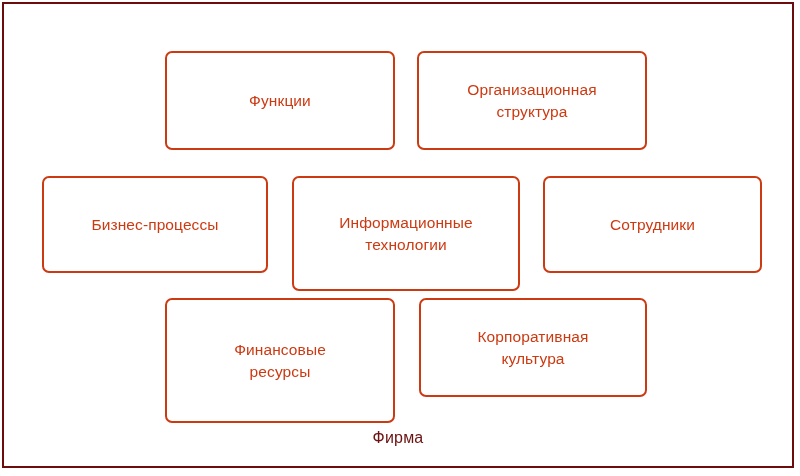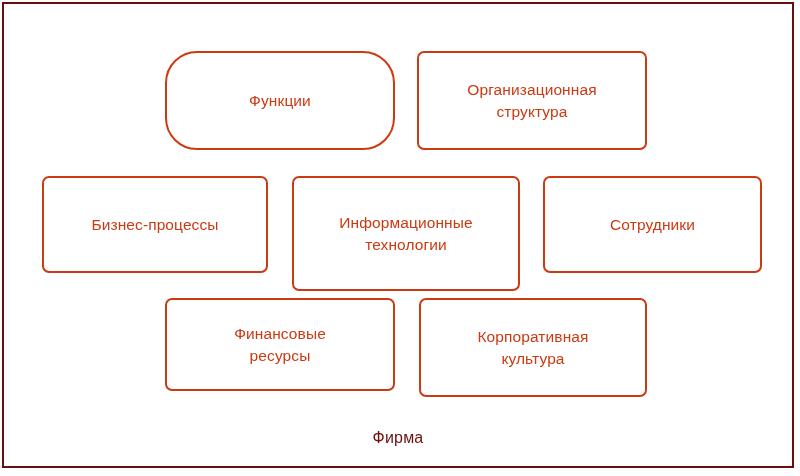--- a/index.html
+++ b/index.html
@@ -49,30 +49,30 @@
     color: #CC3A12;
     font-family: "Liberation Sans", sans-serif;
     font-size: 15.5px;
     line-height: 1.42;
     letter-spacing: 0.1px;
     white-space: pre-line;
     padding: 0 6px;
   }
 
   
-  #box-functions      { left: 161px; top:  47px; width: 230px; height: 99px; border-radius: 32px; }
+  #box-functions      { left: 161px; top:  47px; width: 230px; height: 99px; }
   #box-orgstructure   { left: 413px; top:  47px; width: 230px; height: 99px; }
 
   
   #box-businessproc   { left:  38px; top: 172px; width: 226px; height:  97px; justify-content: center; }
   #box-infotech       { left: 288px; top: 172px; width: 228px; height:  115px; }
   #box-employees      { left: 539px; top: 172px; width: 219px; height:  97px; }
 
   
-  #box-finresources   { left: 161px; top: 294px; width: 230px; height:  93px; }
+  #box-finresources   { left: 161px; top: 294px; width: 230px; height:  125px; }
   #box-corpculture    { left: 415px; top: 294px; width: 228px; height:  99px; }
 
   
   #firm-caption {
     position: absolute;
     left: 0;
     right: 0;
     top: 425px;
     text-align: center;
     color: #6B1212;

